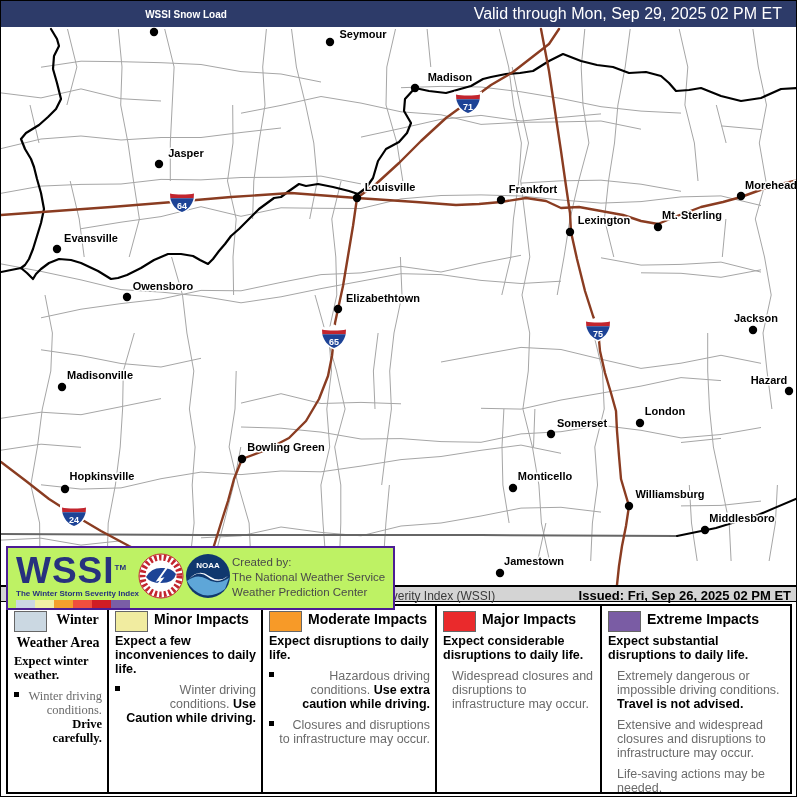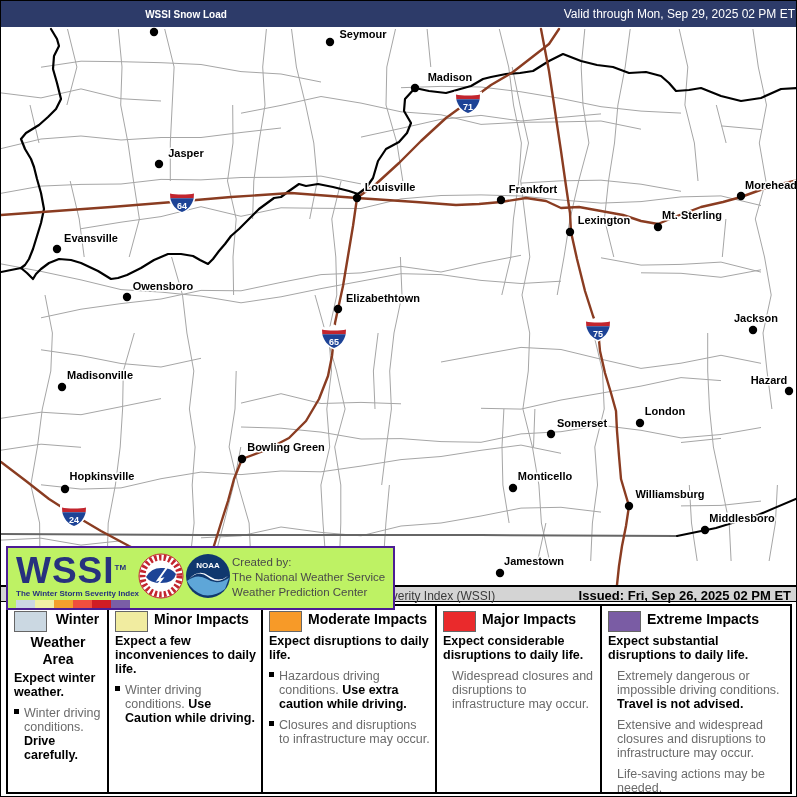--- a/index.html
+++ b/index.html
@@ -11,22 +11,22 @@
   
   #title-bar{
     position:absolute;left:0;top:0;width:797px;height:26px;
     background:#2d3b69;color:#fff;
   }
   #title-bar .title{
     position:absolute;left:185px;top:50%;transform:translate(-50%,-50%);
     font-size:10px;font-weight:bold;white-space:nowrap;
   }
   #title-bar .valid{
-    position:absolute;right:3px;top:50%;transform:translateY(-50%);
-    font-size:12px;white-space:nowrap;
+    position:absolute;right:16px;top:50%;transform:translateY(-50%);
+    font-size:16px;white-space:nowrap;
   }
   
   #map-wrap{position:absolute;left:0;top:26px;width:797px;height:558px;background:#fff;}
   #map-svg{display:block;}
   
   #credit-box{
     position:absolute;left:5px;top:519px;width:385px;height:60px;
     background:#bef264;border:2px solid #4c1d95;z-index:5;
   }
   #wssi-block{position:absolute;left:8px;top:2px;width:118px;}
@@ -45,31 +45,31 @@
   #issued-bar .left{position:absolute;left:7px;top:1px;font-size:13px;font-weight:bold;color:#000;}
   #issued-bar .center{position:absolute;left:50%;top:2px;transform:translateX(-50%);font-size:12px;color:#3a3a3a;}
   #issued-bar .right{position:absolute;right:7px;top:1px;font-size:13px;font-weight:bold;color:#000;}
   
   #legend{
     position:absolute;left:5px;top:603px;width:786px;height:190px;
     border:2px solid #000;background:#fff;display:flex;box-sizing:border-box;
   }
   .lcol{box-sizing:border-box;padding:5px 5px 4px 6px;border-right:2px solid #000;overflow:hidden;}
   .lcol:last-child{border-right:none;border-radius:9px;}
-  .lcol:nth-child(1){width:101px;}
+  .lcol:nth-child(1){width:101px;font-family:Liberation Serif, serif;}
   .lcol:nth-child(2){width:154px;}
   .lcol:nth-child(3){width:174px;}
   .lcol:nth-child(4){width:165px;}
   .lcol:nth-child(5){width:188px;}
   .lhead{font-size:14px;font-weight:bold;color:#000;margin-bottom:3px;line-height:17px;}
   .lcol:nth-child(1) .lhead{text-align:center;}
   .swatch{float:left;width:31px;height:19px;border:1px solid #666;margin:0 6px 2px 0;}
   .lpara{font-size:12.5px;line-height:14px;margin:0 0 7px 0;clear:none;}
   .lpara.first{clear:both;}
-  .lpara.bullet{position:relative;padding-left:10px;}
+  .lpara.bullet{position:relative;padding-left:10px;text-align:right;}
   .lpara.bullet .bmark{position:absolute;left:0;top:3px;width:5px;height:5px;background:#000;}
   .lpara.indent{padding-left:9px;}
   .sp-gray{color:#6b6b6b;}
   .sp-bold{color:#000;font-weight:bold;}
 </style>
 </head>
 <body>
 
 <div id="title-bar">
   <div class="title">WSSI Snow Load</div>

